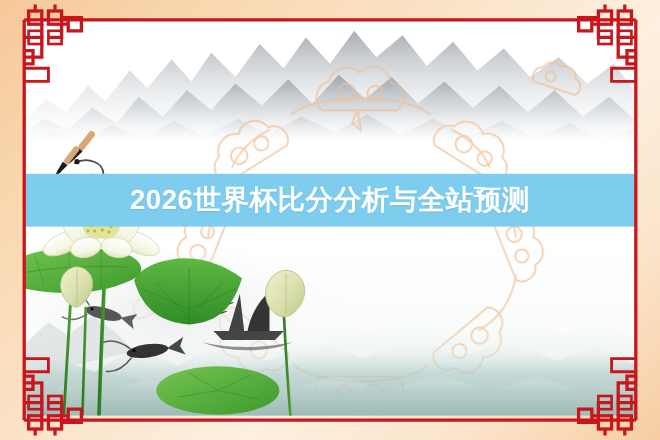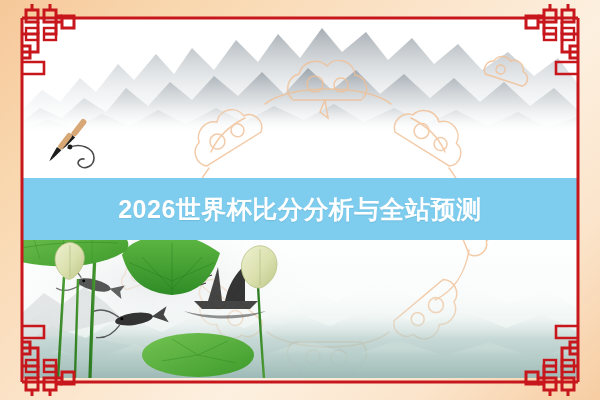--- a/index.html
+++ b/index.html
@@ -43,21 +43,21 @@
   .pond{
     position:absolute;left:0;bottom:0;width:330px;height:185px;overflow:hidden;
   }
   .pond svg{position:absolute;left:0;bottom:0;}
 
   
   .brushes{position:absolute;left:18px;top:96px;width:70px;height:70px;}
 
   
   .band{
-    position:absolute;left:0;top:160px;width:100%;height:62px;
+    position:absolute;left:0;top:140px;width:100%;height:48px;
     background:#7ecdee;
     display:flex;align-items:center;justify-content:center;
     z-index:40;
   }
   .band-title{
     color:#ffffff;font-size:25px;font-weight:bold;letter-spacing:.5px;
     white-space:nowrap;line-height:1;
     text-shadow:0 1px 1px rgba(90,160,190,.35);
   }
 

